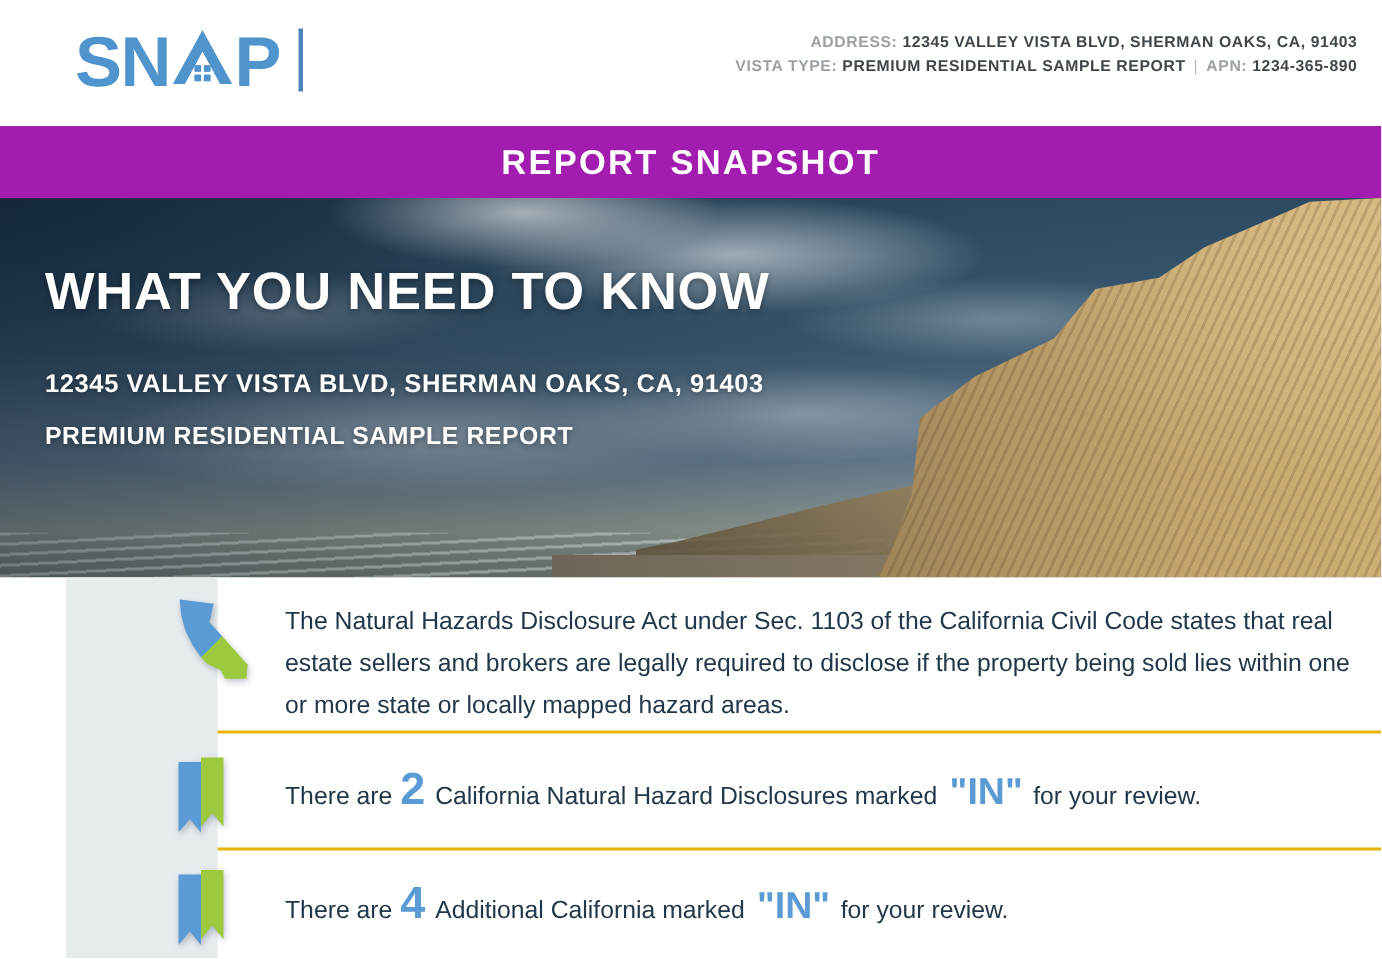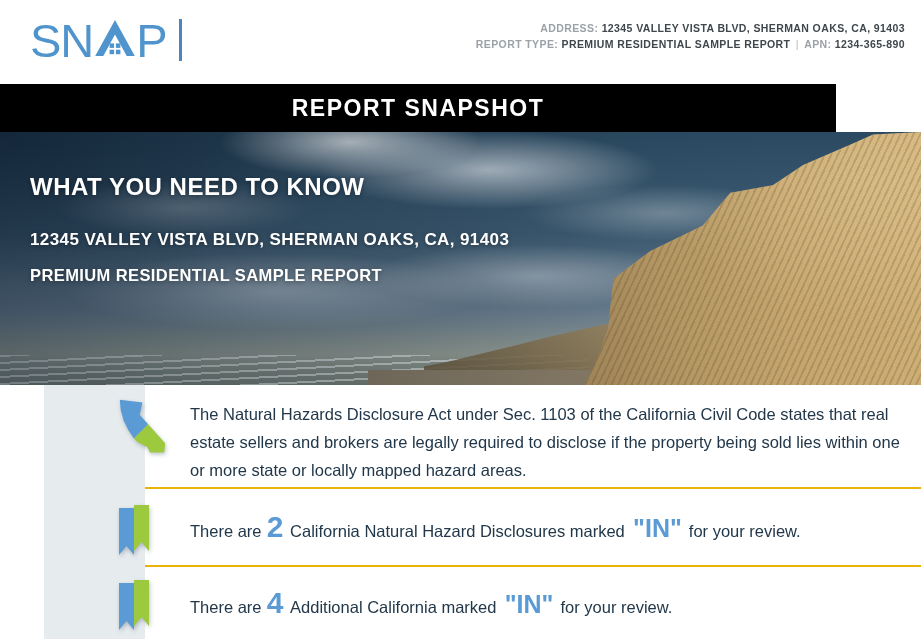--- a/index.html
+++ b/index.html
@@ -5,32 +5,32 @@
   * { margin:0; padding:0; box-sizing:border-box; }
   html,body { background:#ffffff; }
   body { font-family:"Liberation Sans", sans-serif; }
   #page {
     position:relative; width:921px; height:639px; overflow:hidden; background:#fff;
   }
 
   
   .header { position:absolute; top:0; left:0; width:921px; height:84px; background:#fff; }
   .logo { position:absolute; left:30px; top:16px; display:flex; align-items:center; }
-  .brand { display:flex; align-items:flex-end; color:#4f94cc; font-weight:400; font-size:47px; letter-spacing:-1px; line-height:1; }
+  .brand { display:flex; align-items:flex-end; color:#4f94cc; font-weight:700; font-size:47px; letter-spacing:-1px; line-height:1;margin-left:20px; }
   .brand .house { margin:0 1px 1px 2px; }
   .logo-divider { width:3px; height:42px; background:#4a86ba; margin:0 14px 0 12px; }
   .tagline { color:#4a7fae; font-weight:700; font-size:11px; letter-spacing:3px; line-height:15px; }
 
   .meta { position:absolute; right:16px; top:20px; text-align:right; font-size:10.5px; letter-spacing:.4px; line-height:16px; }
   .meta .lbl { color:#9ba1a6; font-weight:700; }
   .meta .val { color:#3f474d; font-weight:700; }
   .meta .sep { color:#b4b9bd; font-weight:400; padding:0 2px; }
 
   
-  .banner { position:absolute; top:84px; left:0; width:836px; height:48px; background:#000000;
+  .banner { position:absolute; top:84px; left:0; width:921px; height:48px; background:#a21caf;
             display:flex; align-items:center; justify-content:center; }
   .banner h2 { color:#fff; font-size:23px; font-weight:700; letter-spacing:1.5px; }
 
   
   .hero { position:absolute; top:132px; left:0; width:921px; height:253px; overflow:hidden;
     background:
       radial-gradient(ellipse 200px 55px at 38% 4%, rgba(235,240,243,.92), transparent 65%),
       radial-gradient(ellipse 260px 60px at 53% 15%, rgba(222,230,236,.8), transparent 65%),
       radial-gradient(ellipse 180px 40px at 20% 30%, rgba(190,203,213,.45), transparent 70%),
       radial-gradient(ellipse 300px 55px at 30% 63%, rgba(214,222,228,.55), transparent 70%),
@@ -49,21 +49,21 @@
   .beach { position:absolute; left:40%; right:0; bottom:0; height:6%; background:#8f8169; }
   .cliff { position:absolute; inset:0;
     clip-path:polygon(63.5% 100%, 64.6% 92%, 66% 78%, 66.6% 58%, 70.6% 47%, 76.3% 37%, 79.3% 24%, 83.9% 21%, 87.2% 13%, 92.3% 5%, 94.8% 1%, 100% 0%, 100% 100%);
     background:
       repeating-linear-gradient(115deg, rgba(70,52,28,.18) 0 2px, rgba(0,0,0,0) 2px 6px),
       radial-gradient(ellipse 300px 200px at 95% 20%, rgba(235,210,160,.35), transparent 70%),
       linear-gradient(255deg, #d2b379 0%, #bd9d66 30%, #97794c 60%, #6f5838 85%, #5e4a30 100%); }
   .hero-overlay { position:absolute; inset:0;
     background:linear-gradient(88deg, rgba(10,24,40,.45) 0%, rgba(10,24,40,.25) 40%, rgba(10,24,40,.06) 70%, rgba(10,24,40,0) 85%); }
   .hero-text { position:absolute; left:30px; top:38px; color:#fff; text-shadow:0 1px 4px rgba(0,0,0,.35); }
-  .hero-text h1 { font-size:24px; font-weight:700; letter-spacing:.5px; line-height:1.45; }
+  .hero-text h1 { font-size:35px; font-weight:700; letter-spacing:.5px; line-height:1.45; }
   .hero-addr { margin-top:25px; font-size:17px; font-weight:700; letter-spacing:.4px; }
   .hero-type { margin-top:16px; font-size:16.5px; font-weight:700; letter-spacing:.4px; }
 
   
   .info { position:absolute; top:385px; left:0; width:921px; height:254px; background:#fff; }
   .band { position:absolute; left:44px; top:0; width:101px; height:100%; background:#e6ebee; }
   .row { position:relative; margin-left:145px; }
   .row + .row { border-top:2px solid #eab308; }
   .row-1 { height:102px; }
   .row-2 { height:78px; display:flex; align-items:center; }
@@ -104,21 +104,21 @@
       </div>
       <div class="logo-divider"></div>
     </div>
 
     <div class="meta">
       <div>
         <span class="lbl">ADDRESS:</span>
         <span class="val">12345 VALLEY VISTA BLVD, SHERMAN OAKS, CA, 91403</span>
       </div>
       <div>
-        <span class="lbl">REPORT TYPE:</span>
+        <span class="lbl">VISTA TYPE:</span>
         <span class="val">PREMIUM RESIDENTIAL SAMPLE REPORT</span>
         <span class="sep">|</span>
         <span class="lbl">APN:</span>
         <span class="val">1234-365-890</span>
       </div>
     </div>
   </div>
 
   <div class="banner">
     <h2>REPORT SNAPSHOT</h2>

